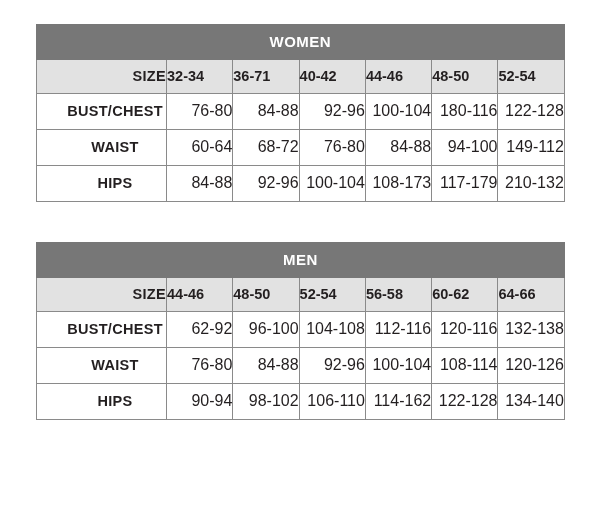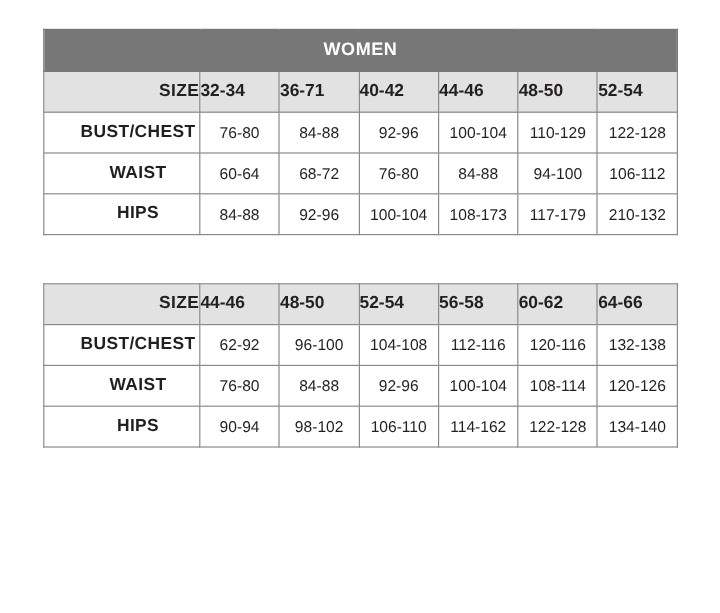--- a/index.html
+++ b/index.html
@@ -47,22 +47,22 @@
     border: 1px solid #8a8a8a;
     color: #231f20;
   }
   .header-row td.rowlabel {
     text-align: right;
     padding-left: 10px;
     letter-spacing: 0.3px;
   }
   .data-row td {
     background: #ffffff;
-    font-size: 13px;
-    text-align: center;
+    font-size: 16px;
+    text-align: right;
     padding: 8px 0 9px 0;
     border: 1px solid #8a8a8a;
     color: #231f20;
   }
   .data-row td.rowlabel {
     text-align: center;
     padding-left: 27px;
     font-weight: bold;
     font-size: 14.5px;
     letter-spacing: 0.3px;
@@ -97,31 +97,31 @@
         <td>44-46</td>
         <td>48-50</td>
         <td>52-54</td>
       </tr>
       <tr class="data-row">
         <td class="rowlabel">BUST/CHEST</td>
         <td>76-80</td>
         <td>84-88</td>
         <td>92-96</td>
         <td>100-104</td>
-        <td>110-129</td>
+        <td>180-116</td>
         <td>122-128</td>
       </tr>
       <tr class="data-row">
         <td class="rowlabel">WAIST</td>
         <td>60-64</td>
         <td>68-72</td>
         <td>76-80</td>
         <td>84-88</td>
         <td>94-100</td>
-        <td>106-112</td>
+        <td>149-112</td>
       </tr>
       <tr class="data-row">
         <td class="rowlabel">HIPS</td>
         <td>84-88</td>
         <td>92-96</td>
         <td>100-104</td>
         <td>108-173</td>
         <td>117-179</td>
         <td>210-132</td>
       </tr>
@@ -134,20 +134,23 @@
     <colgroup>
       <col class="label-col">
       <col class="val-col">
         <col class="val-col">
         <col class="val-col">
       <col class="val-col">
         <col class="val-col">
         <col class="val-col">
     </colgroup>
     <tbody>
+      <tr class="title-row">
+        <th colspan="7">MEN</th>
+      </tr>
       <tr class="header-row">
         <td class="rowlabel">SIZE</td>
         <td>44-46</td>
         <td>48-50</td>
         <td>52-54</td>
         <td>56-58</td>
         <td>60-62</td>
         <td>64-66</td>
       </tr>
       <tr class="data-row">

